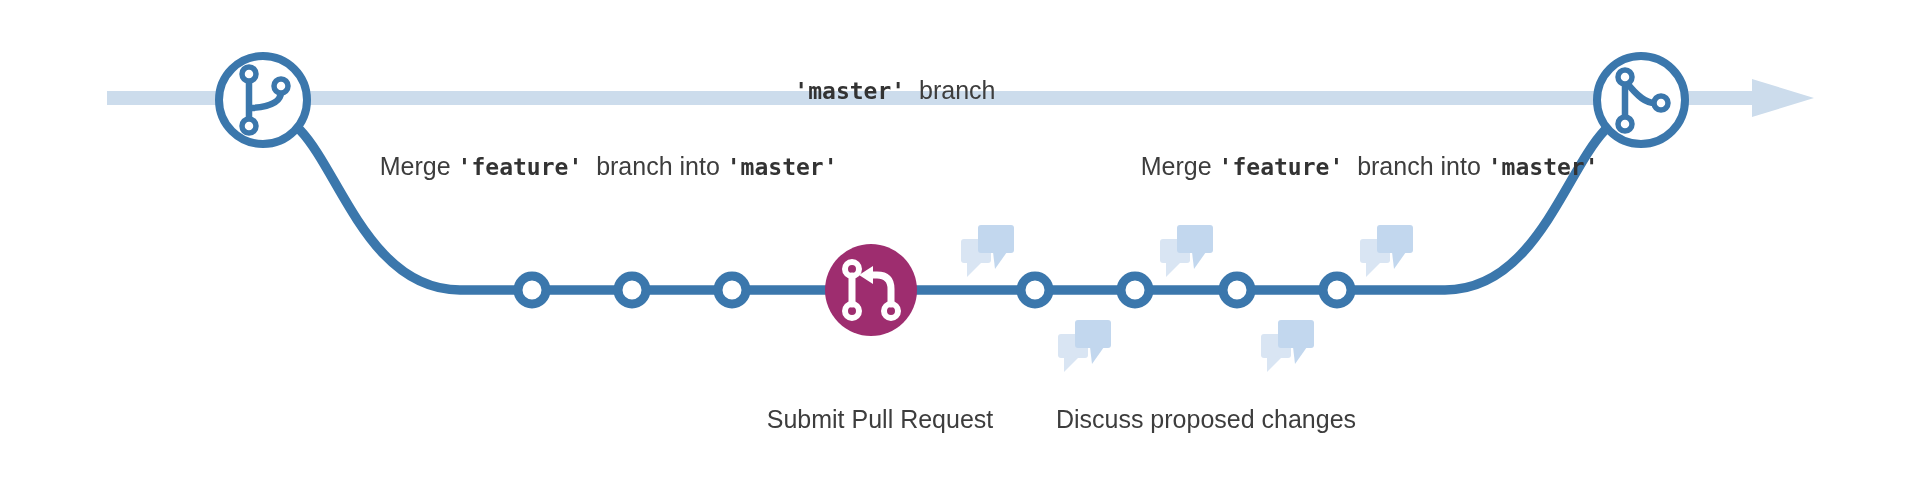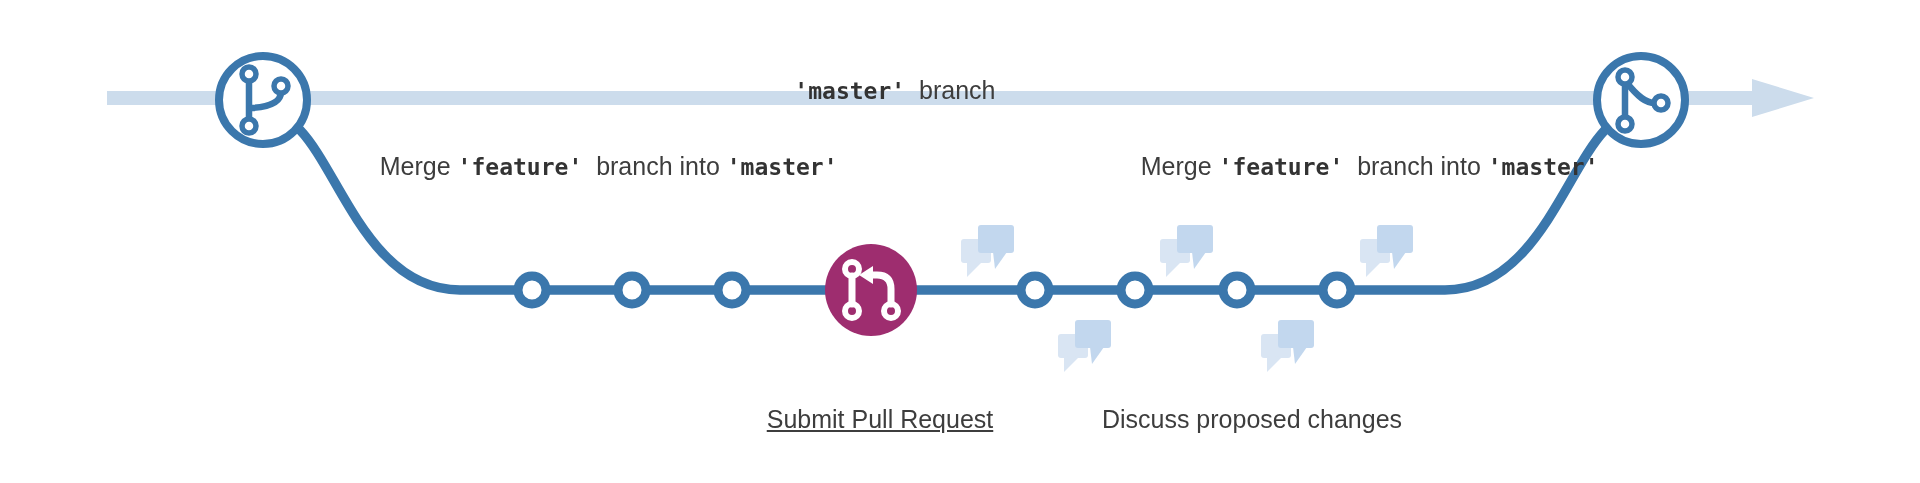--- a/index.html
+++ b/index.html
@@ -117,15 +117,15 @@
   </div>
 
   <div class="label" style="left:352px;top:126px;">
     <span>Merge </span><span class="mono">'feature'</span><span>  branch into </span><span class="mono">'master'</span>
   </div>
 
   <div class="label" style="left:1113px;top:126px;">
     <span>Merge </span><span class="mono">'feature'</span><span>  branch into </span><span class="mono">'master'</span>
   </div>
 
-  <div class="label centered" style="left:880px;top:406px;text-decoration:underline;">Submit Pull Request</div>
-  <div class="label centered" style="left:1206px;top:406px;margin-left:46px;">Discuss proposed changes</div>
+  <div class="label centered" style="left:880px;top:406px;">Submit Pull Request</div>
+  <div class="label centered" style="left:1206px;top:406px;">Discuss proposed changes</div>
 </div>
 
 </body></html>

